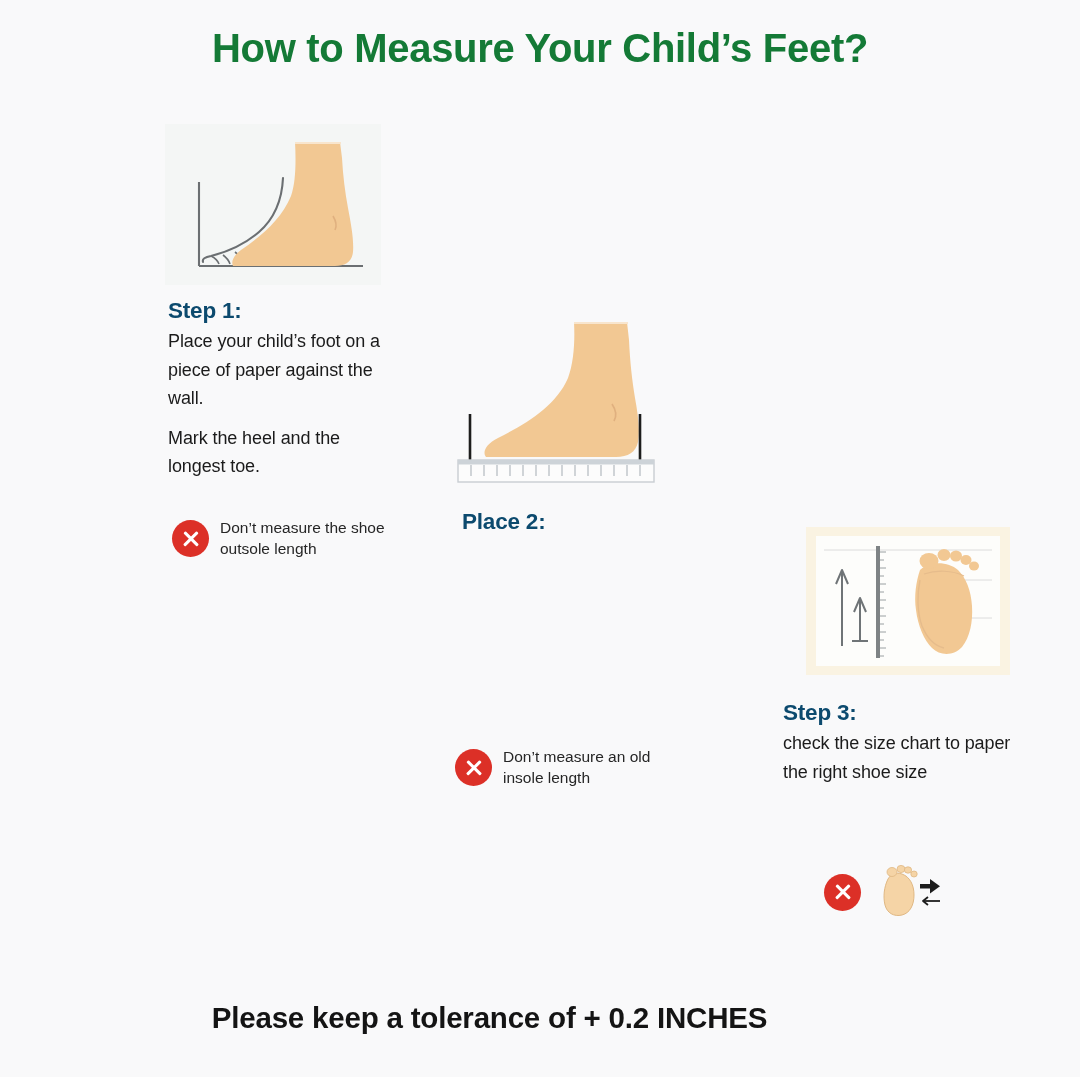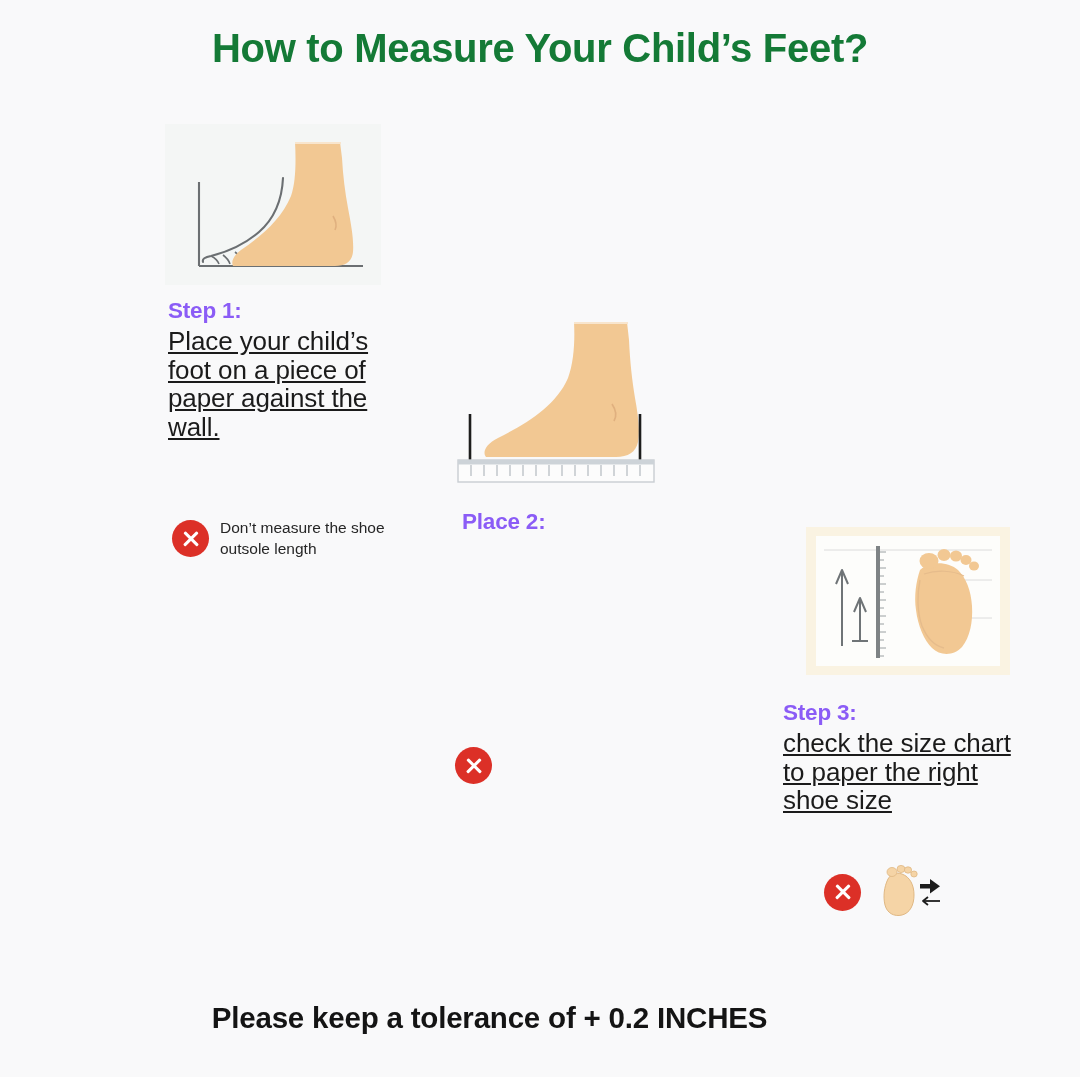--- a/index.html
+++ b/index.html
@@ -34,31 +34,30 @@
     letter-spacing: -0.3px;
     white-space: nowrap;
   }
 
   
   .step-block { position: absolute; }
 
   .step-heading {
     font-size: 22.5px;
     font-weight: bold;
-    color: #8b5cf6;
+    color: #0c4a6e;
     letter-spacing: -0.2px;
     margin: 0 0 3px 0;
   }
   .step-para {
-    font-size: 26px;
+    font-size: 18px;
     line-height: 28.5px;
     color: #1b1b1b;
     margin: 0;
     letter-spacing: -0.1px;
-    text-decoration: underline;
   }
   .step-para + .step-para { margin-top: 11px; }
 
   
   .warn {
     display: flex;
     align-items: center;
     gap: 11px;
   }
   .warn-circle {
@@ -156,20 +155,21 @@
 
       <path d="M168 92 C171 97 172 102 170 106" stroke="#e0b07f" stroke-width="1.6" fill="none"></path>
 
       <path d="M130 19 L176 19" stroke="#f8e5cd" stroke-width="2" fill="none"></path>
     </svg>
   </div>
 
   <div class="step-block" style="left:168px; top:298px; width:230px;">
     <div class="step-heading">Step 1:</div>
     <p class="step-para">Place your child’s foot on a piece of paper against the wall.</p>
+    <p class="step-para">Mark the heel and the longest toe.</p>
   </div>
 
   <div class="warn" style="position:absolute; left:172px; top:518px; width:215px;">
     <div class="warn-circle"></div>
     <div class="warn-text">Don’t measure the shoe outsole length</div>
   </div>
 
   <div style="position:absolute; left:452px; top:300px; width:230px; height:185px;">
     <svg width="230" height="185" viewBox="0 0 230 185">
 
@@ -205,20 +205,21 @@
       </g>
     </svg>
   </div>
 
   <div class="step-block" style="left:462px; top:509px; width:315px;">
     <div class="step-heading">Place 2:</div>
   </div>
 
   <div class="warn" style="position:absolute; left:455px; top:747px; width:220px;">
     <div class="warn-circle"></div>
+    <div class="warn-text">Don’t measure an old insole length</div>
   </div>
 
   <div class="panel-3">
     <div class="panel-3-inner">
       <svg width="184" height="130" viewBox="0 0 184 130">
 
         <g stroke="#dcdcdc" stroke-width="1">
           <path d="M8 14 L176 14"></path>
           <path d="M118 44 L176 44"></path>
           <path d="M118 82 L176 82"></path>

